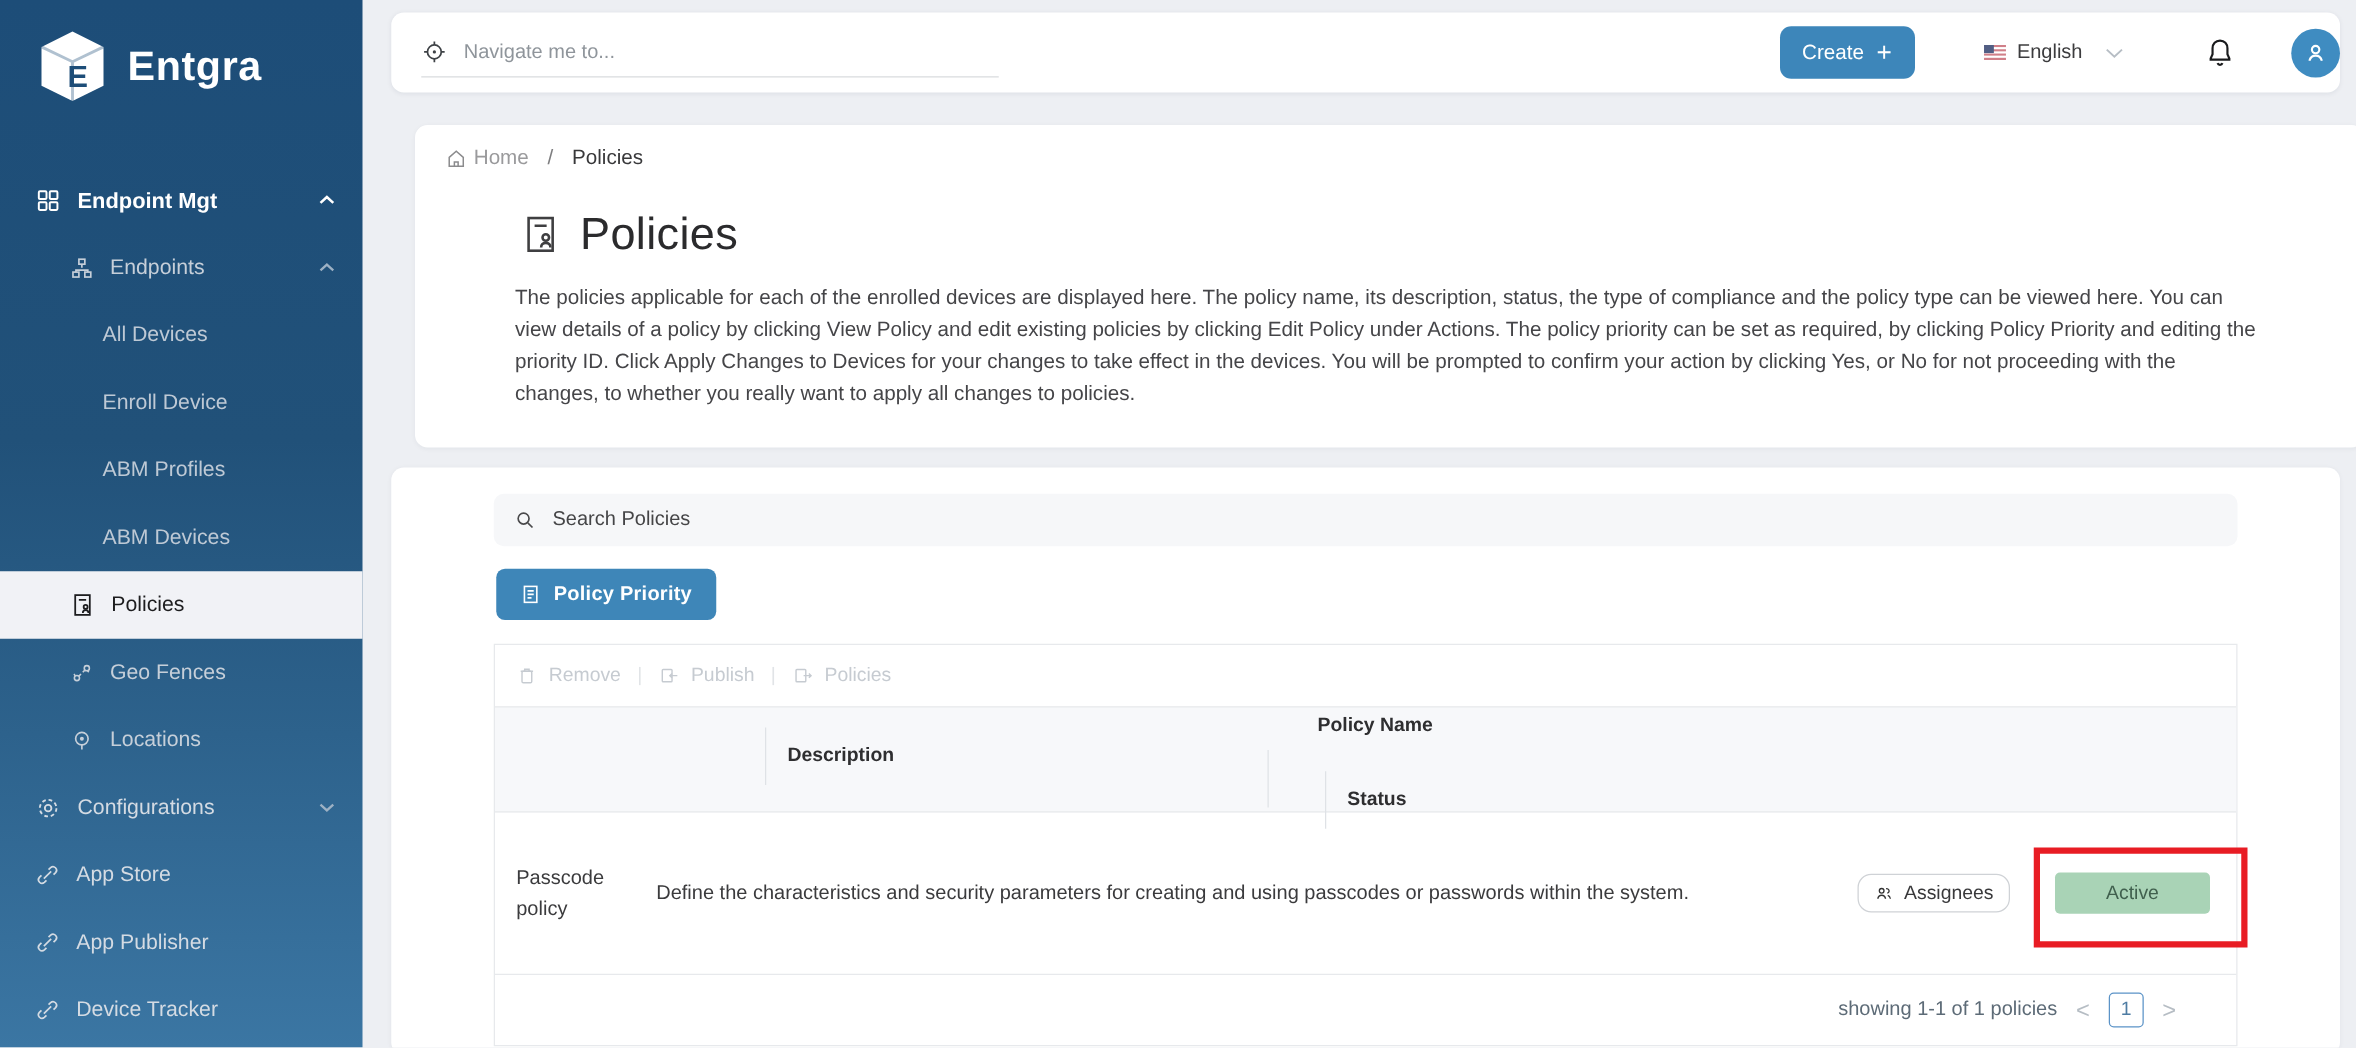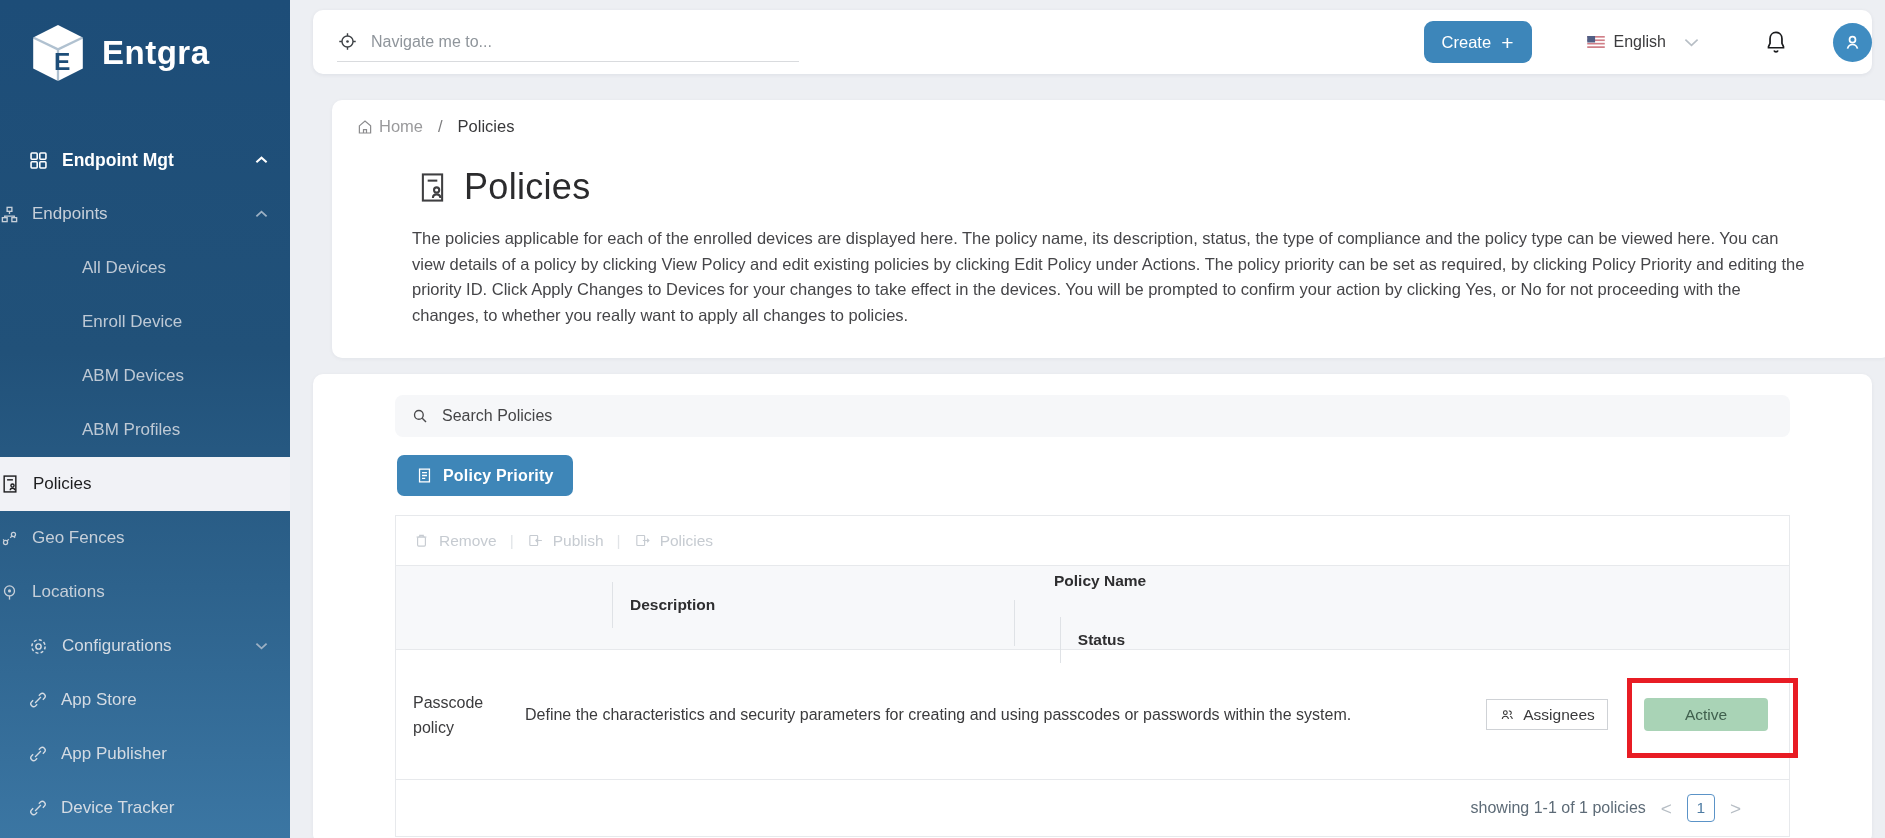--- a/index.html
+++ b/index.html
@@ -20,21 +20,21 @@
   .logo-mark { width:62px; height:62px; }
   .brand { color:#fff; font-size:33px; font-weight:600; letter-spacing:.5px; margin-left:13px; }
 
   .nav { position:absolute; top:133px; left:0; width:290px; }
   .nav-item {
     position:relative; height:54px; display:flex; align-items:center;
     font-size:17px; color:#c6cfd9; cursor:pointer;
   }
   .nav-item .nav-icon { display:flex; align-items:center; margin-right:13px; }
   .nav-item.lvl1 { padding-left:28px; color:#d4dbe3; }
-  .nav-item.lvl2 { }
+  .nav-item.lvl2 { padding-left:56px; }
   .nav-item.lvl3 { padding-left:82px; color:#bec9d5; }
   .nav-item.primary { color:#ffffff; font-weight:700; font-size:17.5px; }
   .nav-item.selected { background:#f1f2f6; color:#1d1d1f; }
   .nav-chevron { position:absolute; right:22px; top:50%; transform:translateY(-50%); display:flex; }
   .chev-dim { color:#9db1c4; }
 
   
   .topbar {
     position:absolute; left:313px; top:10px; width:1559px; height:64px;
     background:#fff; border-radius:10px; box-shadow:0 1px 4px rgba(20,35,55,.07);
@@ -104,21 +104,21 @@
   .col-status { flex:1; padding-left:18px; }
   .head-row > div { position:relative; height:100%; display:flex; align-items:center; }
   .head-row .col-name { line-height:30px; }
   .head-row > div + div::before { content:""; position:absolute; left:0; top:50%;
     transform:translateY(-50%); width:1px; height:46px; background:#dfe2e6; }
 
   .body-row { height:130px; display:flex; align-items:center; border-bottom:1px solid #e7e9ec;
     font-size:16px; color:#3b3b3d; }
   .cell-name { line-height:25px; }
   .cell-actions { display:flex; justify-content:center; }
-  .assignees-btn { height:31px; background:#fff; border:1px solid #cfd2d6; border-radius:0;
+  .assignees-btn { height:31px; background:#fff; border:1px solid #cfd2d6; border-radius:11px;
     display:flex; align-items:center; gap:8px; padding:0 12px; font-family:inherit;
     font-size:15.5px; color:#39393b; cursor:pointer; }
   .status-badge { width:124px; height:33px; border-radius:4px; display:flex; align-items:center;
     justify-content:center; font-size:15.5px; }
 
   .pagination-row { height:56px; display:flex; align-items:center; justify-content:flex-end;
     padding-right:48px; gap:15px; font-size:16px; color:#5d6b77; }
   .pg-arrow { color:#b6bdc4; font-size:19px; background:none; border:none; cursor:pointer;
     font-family:inherit; line-height:1; }
   .pg-page { width:28px; height:28px; border:1.5px solid #5b93c7; border-radius:4px;
@@ -178,24 +178,24 @@
       </span>
     </div>
 
     <div class="nav-item lvl3">
       <span>All Devices</span>
     </div>
     <div class="nav-item lvl3">
       <span>Enroll Device</span>
     </div>
     <div class="nav-item lvl3">
+      <span>ABM Profiles</span>
+    </div>
+    <div class="nav-item lvl3">
       <span>ABM Devices</span>
-    </div>
-    <div class="nav-item lvl3">
-      <span>ABM Profiles</span>
     </div>
 
     <div class="nav-item lvl2 selected">
       <span class="nav-icon">
         <svg viewBox="0 0 24 24" width="20" height="20" fill="none" stroke="currentColor" stroke-width="1.7">
             <rect x="5" y="2.5" width="14" height="19"></rect>
             <path d="M8.5 7h7"></path>
             <circle cx="15" cy="13.8" r="1.9"></circle>
             <path d="M12.3 19.6c0-1.7 1.2-2.6 2.7-2.6s2.7.9 2.7 2.6"></path>
           </svg>

